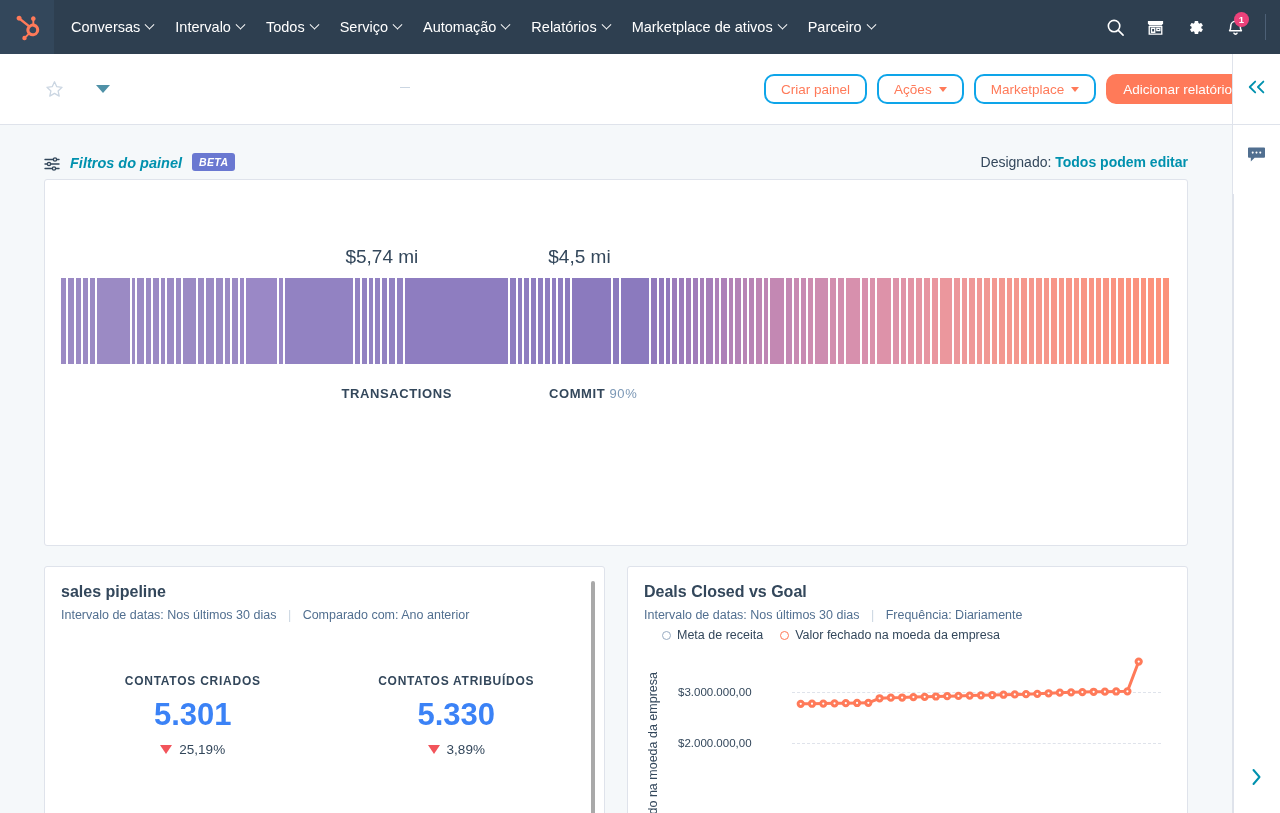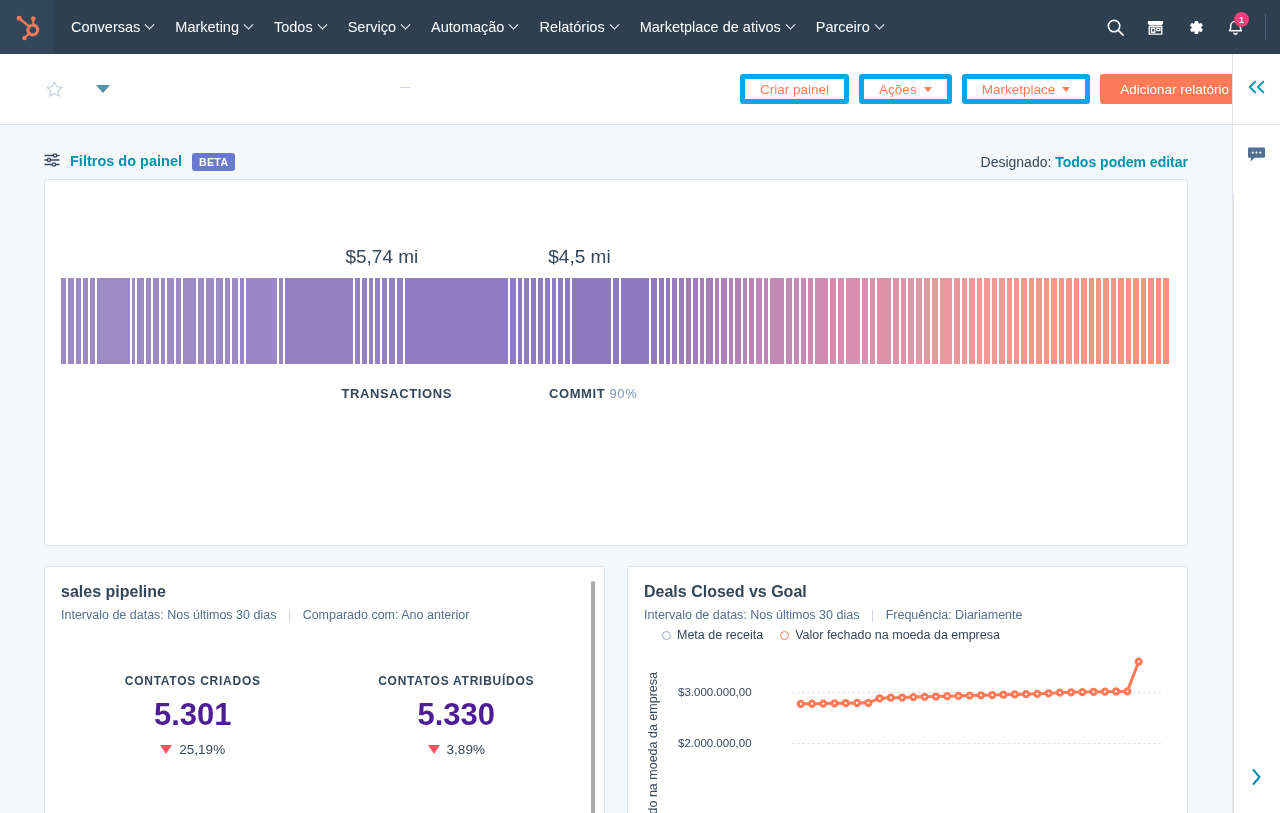--- a/index.html
+++ b/index.html
@@ -58,44 +58,44 @@
     cursor: pointer;
   }
   .title-caret {
     width: 0; height: 0; border-left: 7px solid transparent;
     border-right: 7px solid transparent; border-top: 8px solid #4f91a7;
     margin-left: 17px; cursor: pointer;
   }
   .dash-actions { margin-left: auto; display: flex; align-items: center; gap: 10px; }
   .btn {
     font-family: "Liberation Sans", sans-serif;
-    font-size: 13.5px; padding: 0 15px; height: 30px; border-radius: 3px;
+    font-size: 13.5px; padding: 0 15px; height: 30px; border-radius: 10px;
     display: flex; align-items: center; cursor: pointer; white-space: nowrap;
-    background: #fff; border: 5px solid #0ea5e9; color: #ff7a59;
+    background: #fff; border: 2px solid #0ea5e9; color: #ff7a59;
   }
   .btn-primary { background: #ff7a59; border-color: #ff7a59; color: #fff; }
   .btn .bcaret {
     width: 0; height: 0; border-left: 4.5px solid transparent;
     border-right: 4.5px solid transparent; border-top: 5px solid currentColor;
     margin-left: 7px;
   }
   .ghost-dash {
     position: absolute; left: 400px; top: 33px; width: 10px; height: 1px;
     background: #cbd6e2;
   }
 
   
   .page {
     position: absolute; top: 125px; left: 0; right: 48px; bottom: 0;
     overflow: hidden; background: #f5f8fa;
   }
   .filters-row {
     display: flex; align-items: center; padding: 20px 44px 0 44px; height: 54px;
   }
-  .filters-left { display: flex; align-items: flex-start; cursor: pointer; }
+  .filters-left { display: flex; align-items: flex-end; cursor: pointer; font-style: italic; }
   .filter-icon { margin-right: 10px; line-height: 0; }
   .filters-label { color: #0091ae; font-size: 14.5px; font-weight: bold; }
   .beta-tag {
     margin-left: 10px; background: #6a78d1; color: #fff; font-size: 10.5px;
     font-weight: bold; letter-spacing: .4px; padding: 3px 7px; border-radius: 3px;
   }
   .filters-right { margin-left: auto; font-size: 14px; color: #33475b; }
   .filters-right a { color: #0091ae; font-weight: bold; text-decoration: none; cursor: pointer; }
 
   .card {
@@ -142,21 +142,21 @@
     margin-right: 6px; background: #fff;
   }
   .legend-dot.orange { border-color: #ff7a59; }
 
   
   .stats-row { display: flex; margin-top: 52px; }
   .stat { flex: 1 1 0; text-align: center; }
   .stat-label {
     font-size: 12px; font-weight: bold; color: #33475b; letter-spacing: .75px;
   }
-  .stat-value { font-size: 31px; color: #4c1d95; font-weight: bold; margin-top: 9px; }
+  .stat-value { font-size: 31px; color: #3b82f6; font-weight: bold; margin-top: 9px; }
   .stat-delta {
     font-size: 13.5px; color: #33475b; margin-top: 9px;
     display: flex; align-items: center; justify-content: center; gap: 7px;
   }
   .tri-down {
     width: 0; height: 0; border-left: 6px solid transparent;
     border-right: 6px solid transparent; border-top: 9px solid #f2545b;
   }
   .pipe-scrollbar {
     position: absolute; right: 9px; top: 14px; bottom: 2px; width: 4px;
@@ -205,21 +205,21 @@
     <svg width="27" height="27" viewBox="0 0 32 32">
       <path d="M24 11.3V7.9a2.7 2.7 0 1 0-2.2 0v3.4a7.6 7.6 0 0 0-3.6 1.6L9 5.6a3 3 0 1 0-2 2.2l9 7a7.6 7.6 0 0 0 .1 8.6l-2.8 2.8a2.5 2.5 0 1 0 1.5 1.6l2.8-2.8A7.7 7.7 0 1 0 24 11.3zm-1.1 11.6a4 4 0 1 1 0-7.9 4 4 0 0 1 0 7.9z" fill="#ff7a59"></path>
     </svg>
   </div>
   <div class="nav-items">
     <div class="nav-item">
         <span>Conversas</span>
         <i class="caret-d"></i>
       </div>
     <div class="nav-item">
-        <span>Marketing</span>
+        <span>Intervalo</span>
         <i class="caret-d"></i>
       </div>
     <div class="nav-item">
         <span>Todos</span>
         <i class="caret-d"></i>
       </div>
     <div class="nav-item">
         <span>Serviço</span>
         <i class="caret-d"></i>
       </div>

